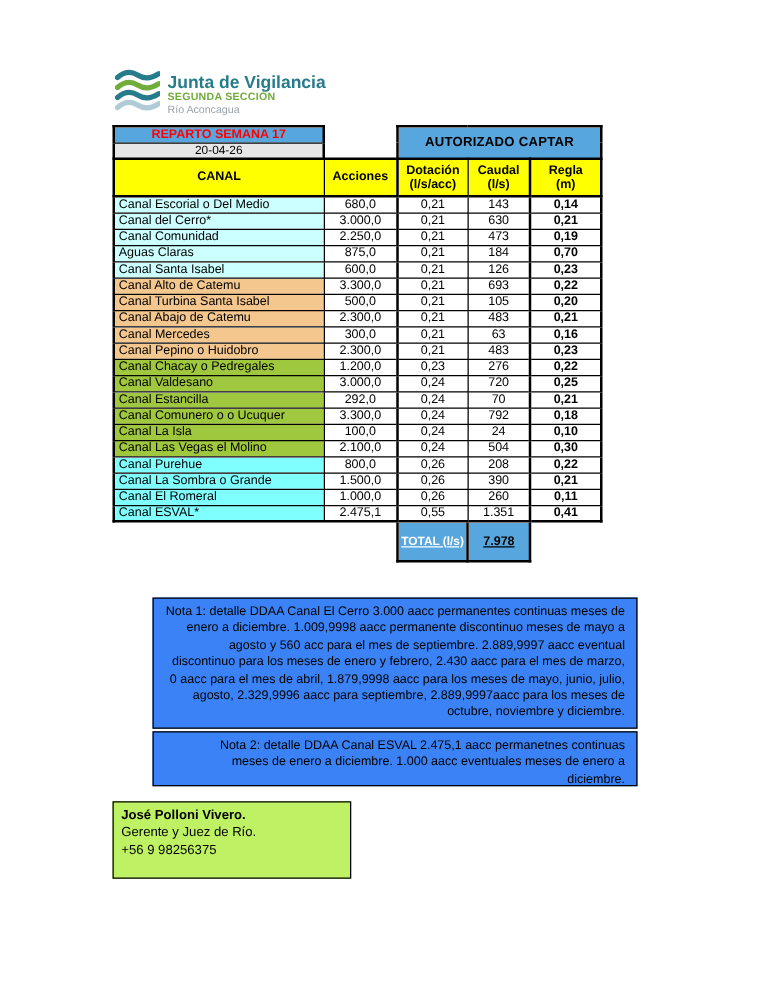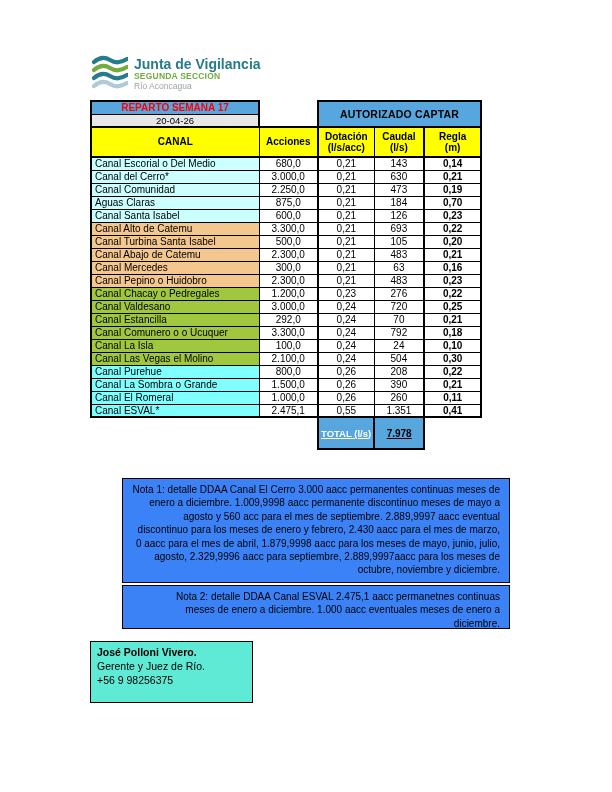--- a/index.html
+++ b/index.html
@@ -84,22 +84,22 @@
     position: absolute; left: 90px; width: 388px;
     border: 1.5px solid #000;
     font-size: 10px; line-height: 13.4px; text-align: right;
     padding: 4px 9px; background: #3b82f6; margin-left: 32px;
   }
   .note1 { top: 478px; height: 105px; }
   .note2 { top: 585px; height: 44px; padding-left: 24px; }
 
   
   .sig-box {
-    position: absolute; left: 90px; top: 641px; width: 163px; height: 62px;
-    border: 1.5px solid #000; padding: 3px 6px; background: #5eead4;
+    position: absolute; left: 90px; top: 641px; width: 191px; height: 62px;
+    border: 1.5px solid #000; padding: 3px 6px; background: #bef264;
     font-size: 10.5px; line-height: 14px;
   }
   .sig-name { font-weight: bold; }
   .sig-email { color: var(--link-teal); text-decoration: underline; font-size: 9.5px; cursor: pointer; }
 </style>
 </head>
 <body>
 
 <div class="logo">
   <span>

